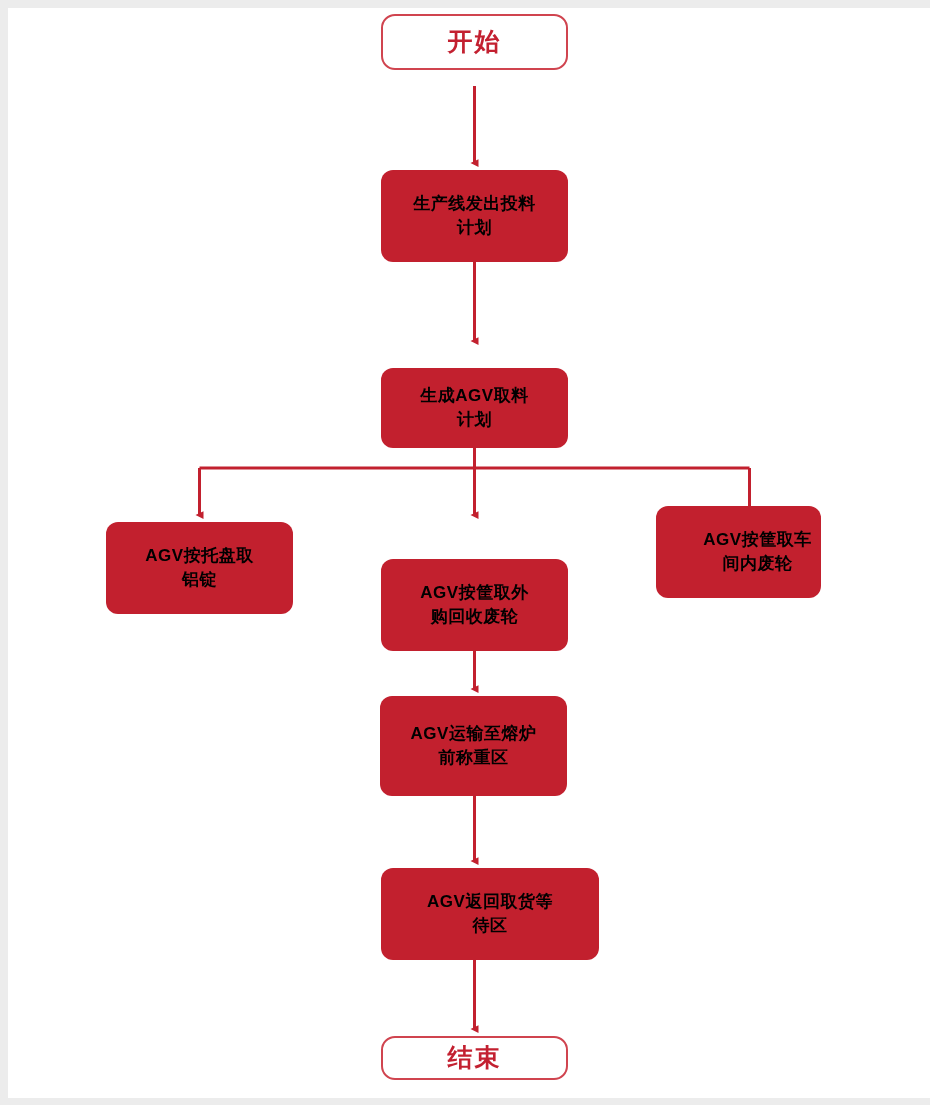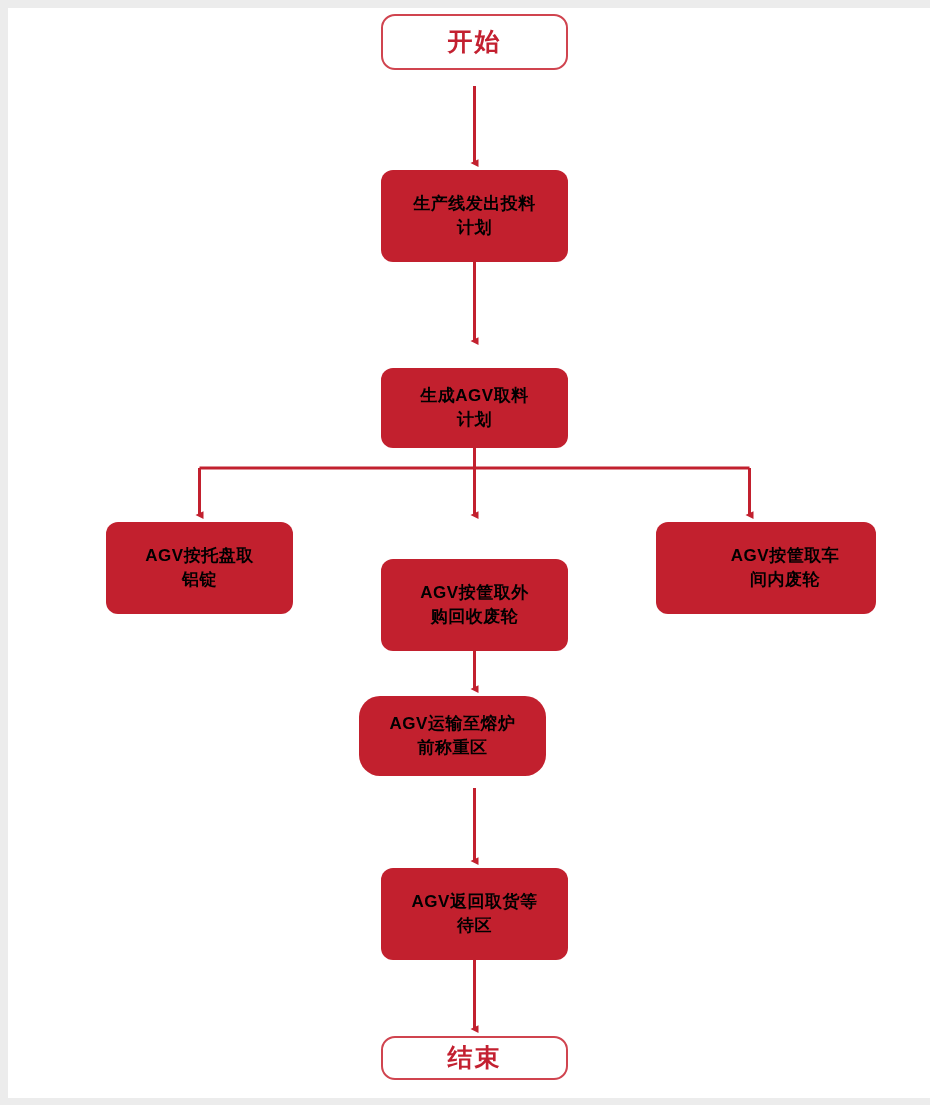--- a/index.html
+++ b/index.html
@@ -84,24 +84,24 @@
     font-size: 17px;
   }
 
   
   #node-start      { left: 373px; top: 6px;   width: 187px; height: 56px; }
   #node-plan       { left: 373px; top: 162px;  width: 187px; height: 92px; }
   #node-agv-plan   { left: 373px; top: 340px;  width: 187px; height: 80px; margin-top: 20px; }
 
   #node-branch-left   { left: 98px;  top: 514px; width: 187px; height: 92px; justify-content: center; }
   #node-branch-center { left: 373px; top: 514px; width: 187px; height: 92px; margin-top: 37px; }
-  #node-branch-right  { left: 648px; top: 514px; width: 220px; height: 92px; padding-left: 38px; }
+  #node-branch-right  { left: 648px; top: 498px; width: 165px; height: 92px; padding-left: 38px; }
 
-  #node-weigh      { left: 351px; top: 688px;  width: 187px; height: 80px; border-radius: 21px; }
-  #node-return     { left: 373px; top: 860px;  width: 187px; height: 92px; }
+  #node-weigh      { left: 372px; top: 688px;  width: 187px; height: 100px; }
+  #node-return     { left: 373px; top: 860px;  width: 218px; height: 92px; }
   #node-end        { left: 373px; top: 1028px; width: 187px; height: 44px; }
 </style>
 </head>
 <body>
 
 <div id="page">
   <div id="canvas">
 
     <svg id="edges" viewBox="0 0 922 1090" width="922" height="1090" xmlns="http://www.w3.org/2000/svg">
       <defs>

